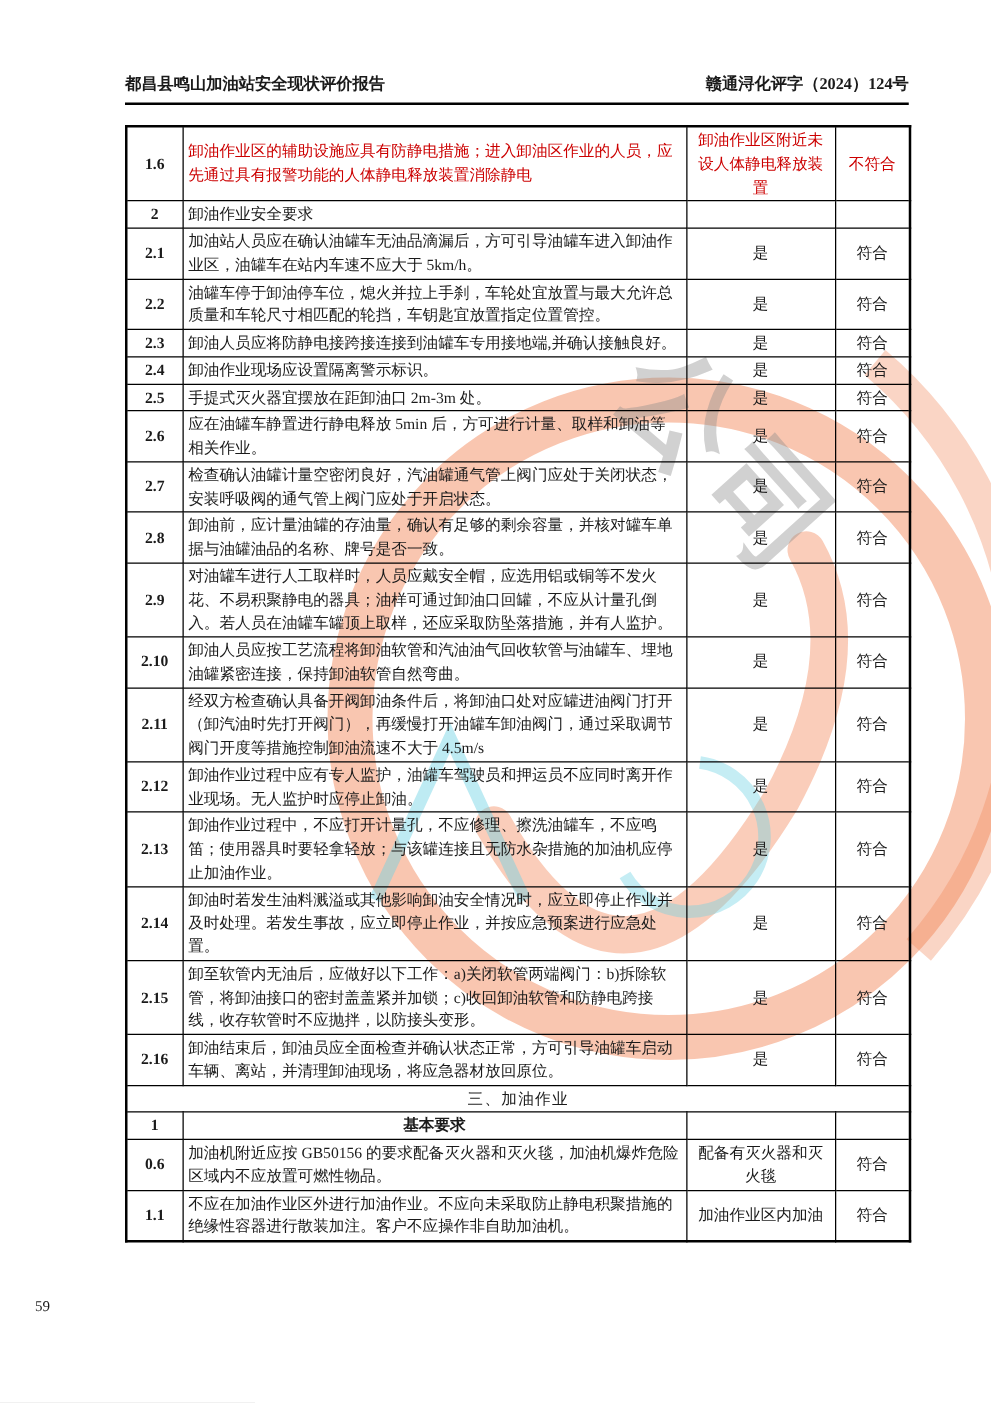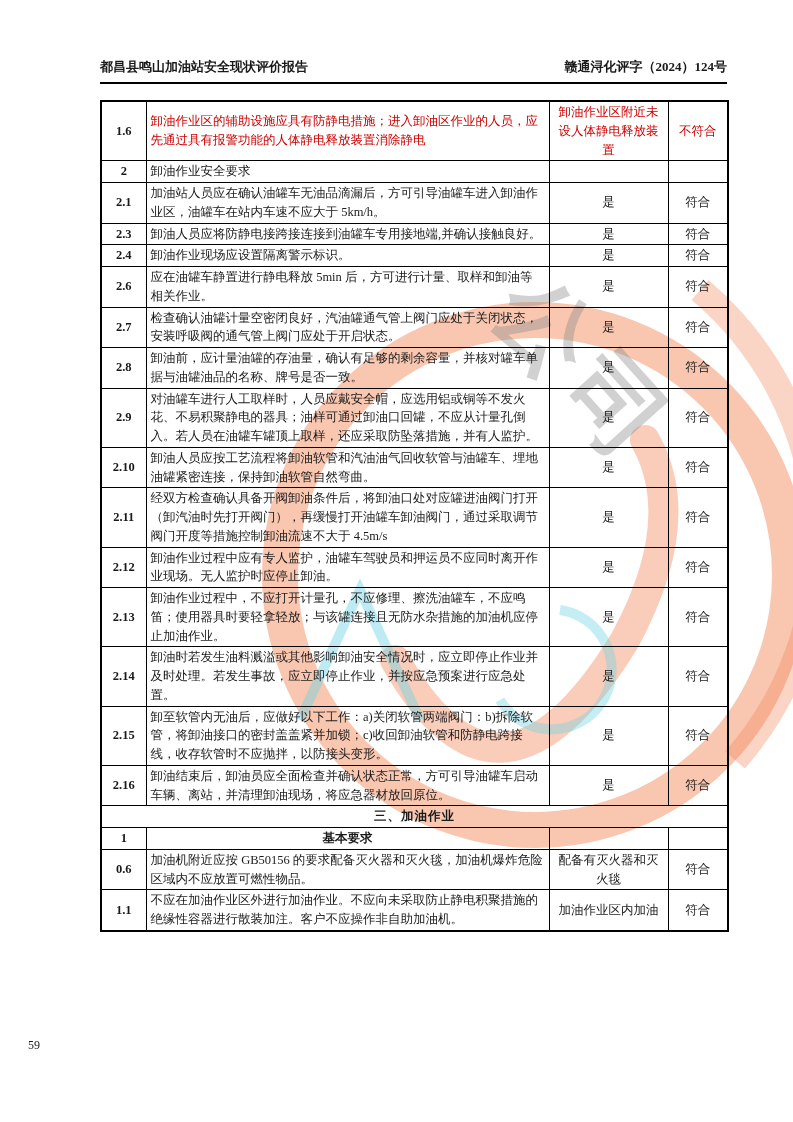--- a/index.html
+++ b/index.html
@@ -47,21 +47,21 @@
     line-height:1.5;
     vertical-align:middle;
     padding:1px 4px;
     word-break:break-all;
   }
   table.checklist { border:2px solid #000; }
   .no-cell   { text-align:center; font-weight:bold; font-size:13px; padding:1px 1px;margin-top:37px; }
   .content-cell { text-align:left; }
   .content-cell.center { text-align:center;font-weight:bold; }
   .situation-cell, .result-cell { text-align:center; }
-  .section-cell { text-align:center; font-weight:bold; font-size:14px; letter-spacing:1px; }
+  .section-cell { text-align:center; font-weight:normal; font-size:14px; letter-spacing:1px; }
   .red { color:var(--red,#cc0000); }
   
   .footer {
     position:absolute; left:15px; top:1038px; width:100%;
     text-align:left; font-size:12px; z-index:2;padding-left:13px;
   }
 </style>
 </head>
 <body>
 
@@ -107,28 +107,40 @@
           <td class="situation-cell"></td>
           <td class="result-cell"></td>
         </tr>
         <tr>
           <td class="no-cell">2.1</td>
           <td class="content-cell">加油站人员应在确认油罐车无油品滴漏后，方可引导油罐车进入卸油作业区，油罐车在站内车速不应大于 5km/h。</td>
           <td class="situation-cell">是</td>
           <td class="result-cell">符合</td>
         </tr>
         <tr>
+          <td class="no-cell">2.2</td>
+          <td class="content-cell">油罐车停于卸油停车位，熄火并拉上手刹，车轮处宜放置与最大允许总质量和车轮尺寸相匹配的轮挡，车钥匙宜放置指定位置管控。</td>
+          <td class="situation-cell">是</td>
+          <td class="result-cell">符合</td>
+        </tr>
+        <tr>
           <td class="no-cell">2.3</td>
           <td class="content-cell">卸油人员应将防静电接跨接连接到油罐车专用接地端,并确认接触良好。</td>
           <td class="situation-cell">是</td>
           <td class="result-cell">符合</td>
         </tr>
         <tr>
           <td class="no-cell">2.4</td>
           <td class="content-cell">卸油作业现场应设置隔离警示标识。</td>
+          <td class="situation-cell">是</td>
+          <td class="result-cell">符合</td>
+        </tr>
+        <tr>
+          <td class="no-cell">2.5</td>
+          <td class="content-cell">手提式灭火器宜摆放在距卸油口 2m-3m 处。</td>
           <td class="situation-cell">是</td>
           <td class="result-cell">符合</td>
         </tr>
         <tr>
           <td class="no-cell">2.6</td>
           <td class="content-cell">应在油罐车静置进行静电释放 5min 后，方可进行计量、取样和卸油等相关作业。</td>
           <td class="situation-cell">是</td>
           <td class="result-cell">符合</td>
         </tr>
         <tr>

